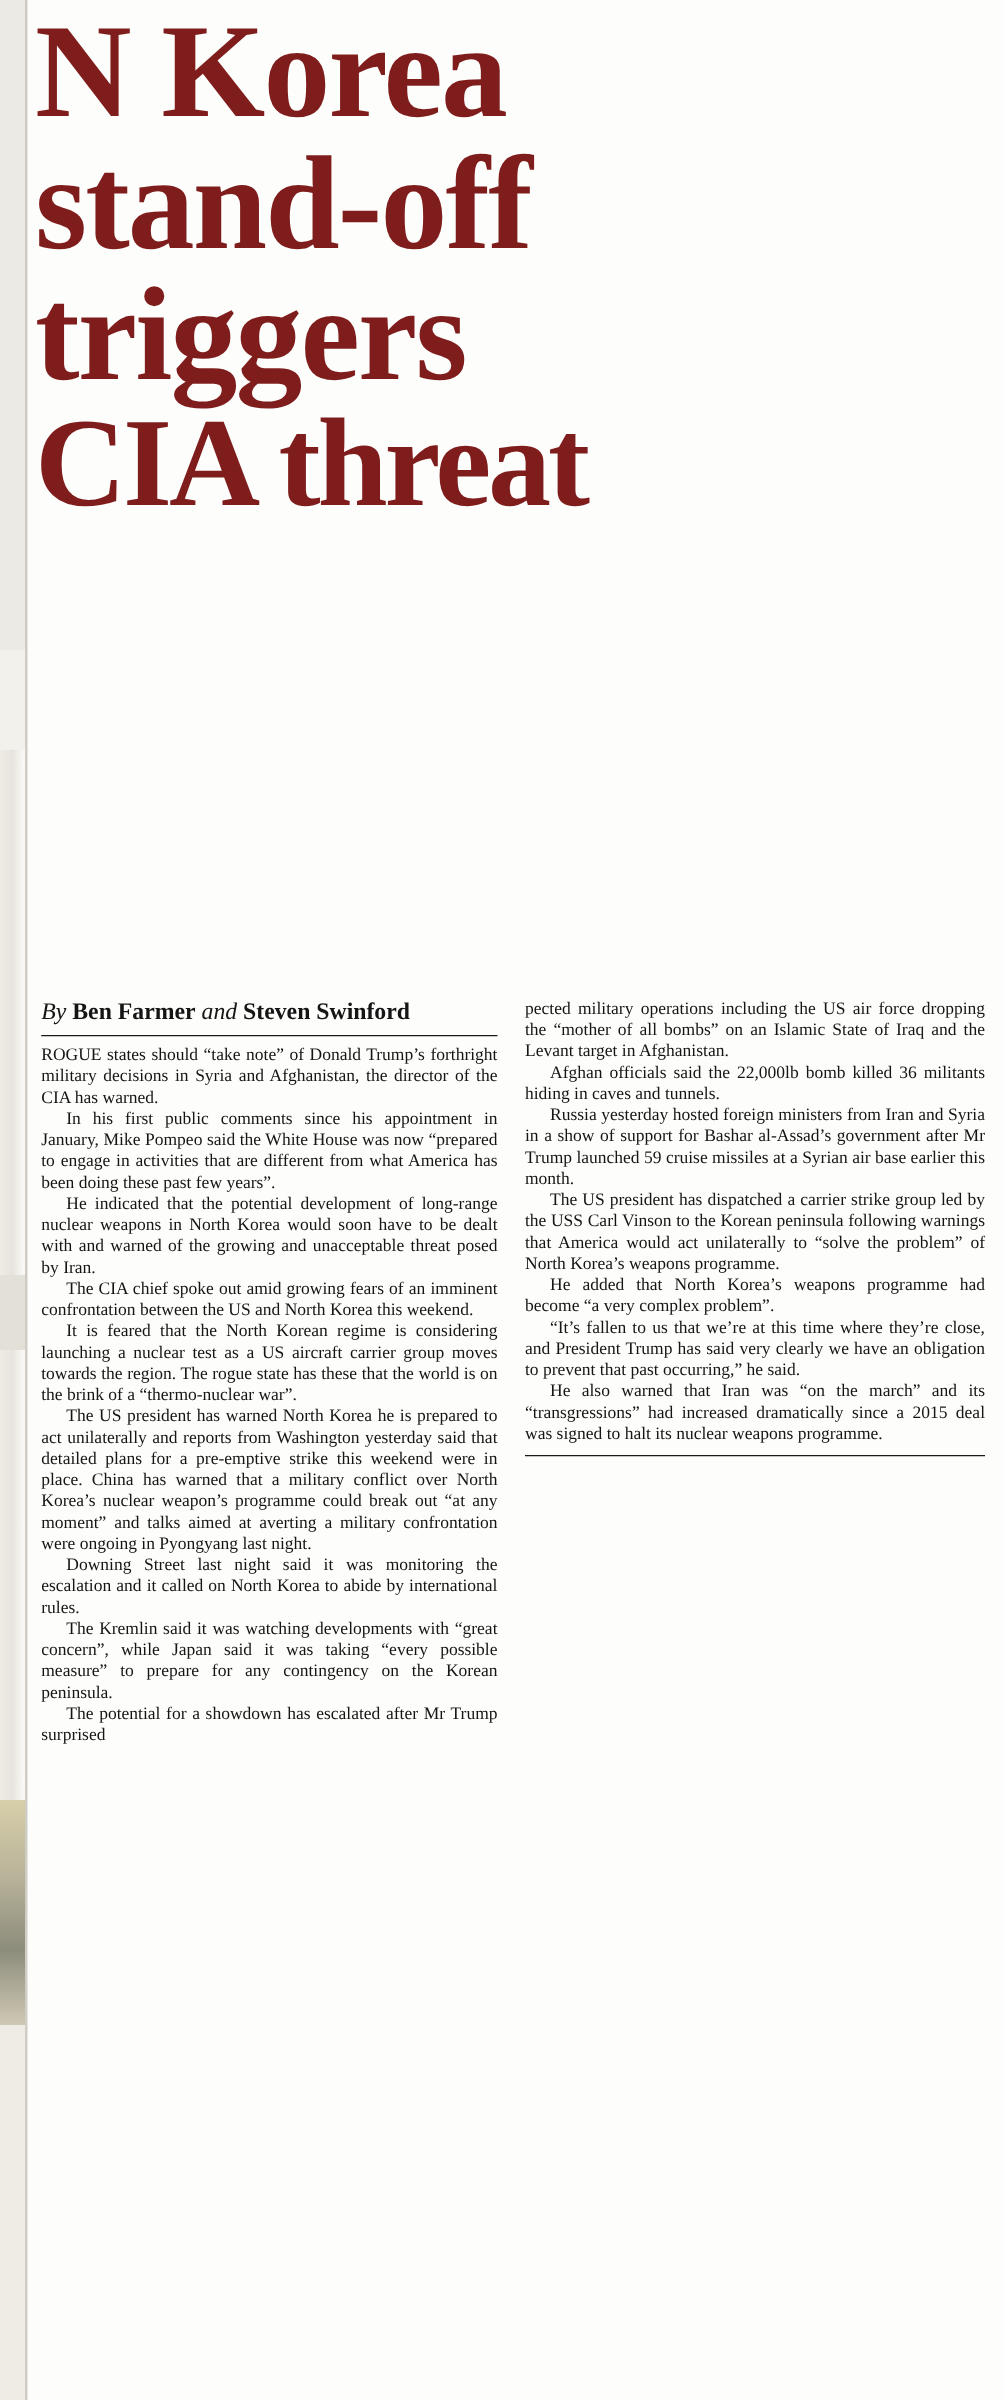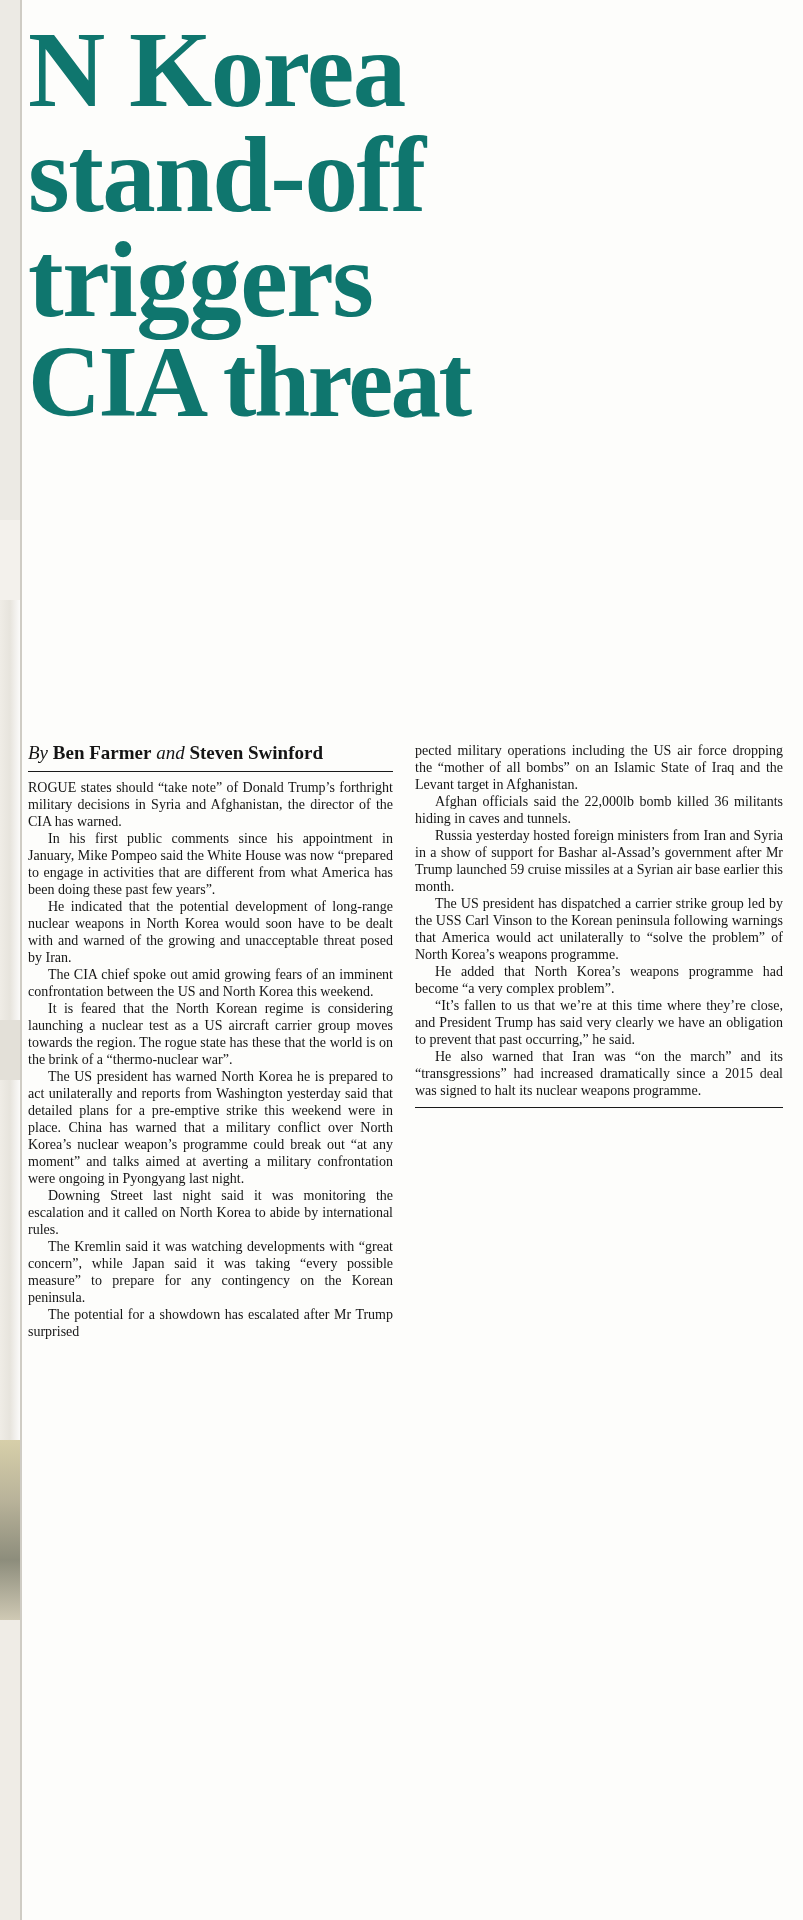--- a/index.html
+++ b/index.html
@@ -57,41 +57,42 @@
     width: 760px;
     height: 1920px;
   }
 
   .headline {
     font-family: "Liberation Serif", serif;
     font-weight: 700;
     font-size: 104px;
     line-height: 0.98;
     letter-spacing: -1.5px;
-    color: #0f766e;
+    color: #7f1d1d;
     margin: 0;
-    padding: 18px 0 0 0;
+    padding: 6px 0 0 0;
     width: 700px;
   }
   .headline .line {
     display: block;
     white-space: nowrap;
   }
   .headline .line.l1 { font-size: 107px; }
   .headline .line.l2 { font-size: 107px; }
   .headline .line.l3 { font-size: 107px; }
   .headline .line.l4 { font-size: 101px; letter-spacing: -2.5px; }
 
   .columns {
     position: absolute;
     left: 0;
-    top: 742px;
+    top: 799px;
     width: 760px;
     display: flex;
     gap: 22px;
+    justify-content: flex-end;
   }
   .col {
     width: 365px;
   }
   .col.right { width: 368px; }
 
   .byline {
     font-size: 19px;
     line-height: 1.2;
     margin: 0 0 3px 0;

